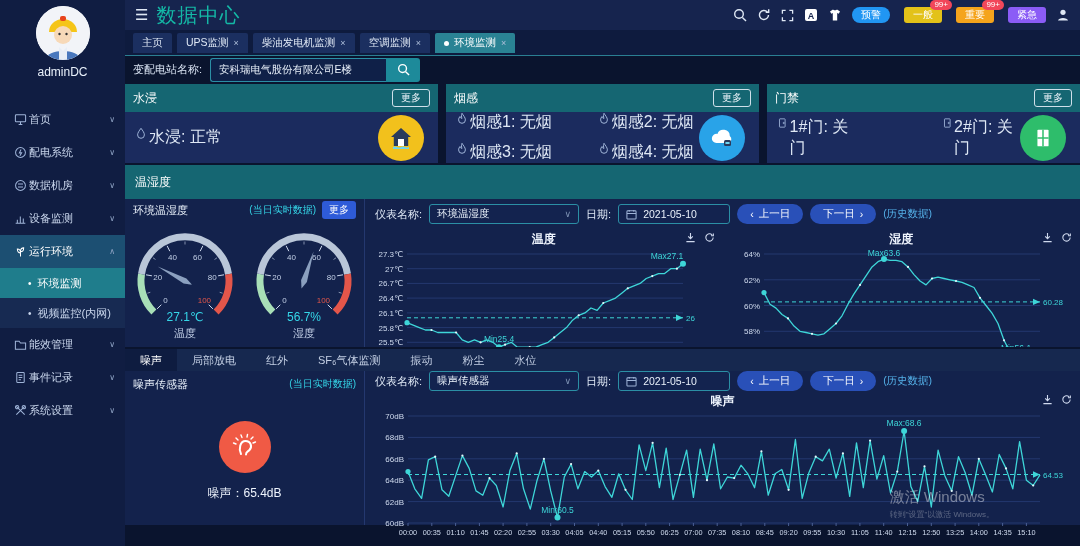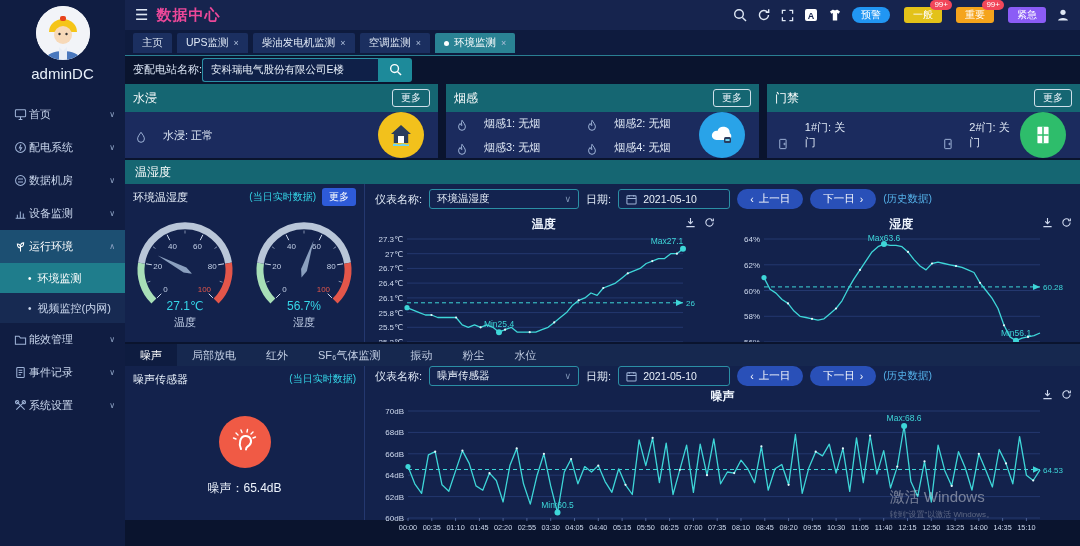--- a/index.html
+++ b/index.html
@@ -4,66 +4,66 @@
 <style>
   *{margin:0;padding:0;box-sizing:border-box}
   html,body{background:#060d22}
   body{font-family:"Liberation Sans","DejaVu Sans",sans-serif}
   .app{position:relative;width:1080px;height:546px;background:#0a142e;display:flex;overflow:hidden}
 
   
   .sidebar{width:125px;background:#101d42;display:flex;flex-direction:column;flex-shrink:0}
   .avatar-wrap{display:flex;flex-direction:column;align-items:center;padding-top:6px}
   .avatar{width:54px;height:54px;border-radius:50%;overflow:hidden;background:#f2f4f8}
-  .username{color:#e8f0fa;font-size:15px;margin-top:5px;margin-bottom:16px}
+  .username{color:#e8f0fa;font-size:12px;margin-top:5px;margin-bottom:24px}
   .menu-item{display:flex;align-items:center;height:33px;padding:0 10px 0 14px;gap:2px;color:#c9d6ec;font-size:11px;cursor:pointer}
   .menu-item.active{background:#1c4f72;color:#fff}
   .menu-item .chev{margin-left:auto;font-size:8px;color:#8fa3c4}
   .menu-item svg{flex-shrink:0}
   .sub-item{display:flex;align-items:center;height:30px;padding-left:28px;font-size:11px;color:#c9d6ec;background:#172a52;cursor:pointer}
   .sub-item.active{background:#1f7d8c;color:#fff}
   .sub-item .dot{margin-right:6px;font-size:10px}
 
   
   .main{flex:1;display:flex;flex-direction:column;min-width:0}
   .topbar{height:30px;background:#16244e;display:flex;align-items:center;padding:0 10px;gap:8px}
   .hamburger{color:#dfe8f5;font-size:15px;cursor:pointer}
-  .app-title{color:#ec4899;font-size:15px;font-weight:bold;letter-spacing:1px}
+  .app-title{color:#14b8a6;font-size:20px;font-weight:normal;letter-spacing:1px}
   .top-right{margin-left:auto;display:flex;align-items:center;gap:10px}
   .tool-ic{cursor:pointer;display:flex;align-items:center}
   .alert-btn{position:relative;height:16px;border-radius:3px;color:#fff;font-size:10px;display:flex;align-items:center;padding:0 9px;cursor:pointer}
   .badge{position:absolute;top:-7px;right:-10px;background:#f2475a;color:#fff;font-size:8px;border-radius:8px;padding:1px 4px;line-height:1}
 
   .tabbar{height:26px;background:#0e1b3e;display:flex;align-items:flex-end;gap:5px;padding:0 8px;border-bottom:1px solid #2a7f92}
   .tab{height:20px;background:#1b2f60;color:#dfe8f5;font-size:10.5px;display:flex;align-items:center;gap:5px;padding:0 9px;border-radius:2px 2px 0 0;margin-bottom:2px;cursor:pointer}
   .tab.active{background:#2a8394;color:#fff}
   .tab .x{color:#aebfda;font-size:9px}
   .tab .adot{width:5px;height:5px;border-radius:50%;background:#fff}
 
-  .searchrow{height:27px;display:flex;align-items:center;padding:0 8px;background:#0a142e}
+  .searchrow{height:27px;display:flex;align-items:center;padding:0 8px;gap:8px;background:#0a142e}
   .searchrow .lbl{color:#d8e2f2;font-size:11px}
   .search-box{display:flex;height:24px}
   .search-input{width:176px;background:#0f2048;border:1px solid #2b8fa5;border-right:none;border-radius:3px 0 0 3px;color:#e8f0fa;font-size:10.5px;display:flex;align-items:center;padding:0 8px}
   .search-btn{width:34px;background:#1d8a9a;border-radius:0 3px 3px 0;display:flex;align-items:center;justify-content:center;cursor:pointer}
 
   
   .cards{display:flex;gap:8px;padding:1px 0 0 0;margin-bottom:2px}
   .card{flex:1;background:#1b2b5e;display:flex;flex-direction:column}
   .card-head{height:28px;background:#156672;display:flex;align-items:center;padding:0 8px}
   .card-title{color:#fff;font-size:12px}
   .more-btn{margin-left:auto;border:1px solid #cfe0ea;color:#eef5fb;font-size:10px;padding:1px 8px;border-radius:3px;background:transparent;cursor:pointer}
   .card-body{flex:1;display:flex;align-items:center;justify-content:space-between;padding:0 14px 0 10px}
-  .citem{display:flex;align-items:flex-end;gap:16px;color:#dfe8f5;font-size:11px}
+  .citem{display:flex;align-items:flex-start;gap:2px;color:#dfe8f5;font-size:16px}
   .big-circle{width:46px;height:46px;border-radius:50%;display:flex;align-items:center;justify-content:center;flex-shrink:0}
   .smoke-grid{display:grid;grid-template-columns:auto auto;column-gap:46px;row-gap:9px}
   .door-grid{display:flex;gap:86px}
 
   
   .section{background:#13224c;margin-bottom:2px;display:flex;flex-direction:column}
-  .sec-head{height:24px;background:#156672;display:flex;align-items:center;padding:0 10px;color:#fff;font-size:12px}
+  .sec-head{height:34px;background:#156672;display:flex;align-items:center;padding:0 10px;color:#fff;font-size:12px}
   .sec-body{display:flex;flex:1;min-height:0}
   .left-panel{width:240px;flex-shrink:0;border-right:1px solid #24386f;display:flex;flex-direction:column}
   .right-panel{flex:1;display:flex;flex-direction:column;min-width:0}
   .panel-title-row{display:flex;align-items:center;height:26px;padding:0 8px;gap:6px}
   .pt-label{color:#e8f0fa;font-size:11px}
   .rt-label{margin-left:auto;color:#35d6e8;font-size:10px}
   .more-blue{background:#2e5bd8;color:#fff;font-size:10px;padding:2px 7px;border-radius:3px;cursor:pointer}
   .gauges{display:flex;justify-content:space-around;padding-top:2px}
 
   .controls{height:30px;display:flex;align-items:center;gap:7px;padding:0 10px}

